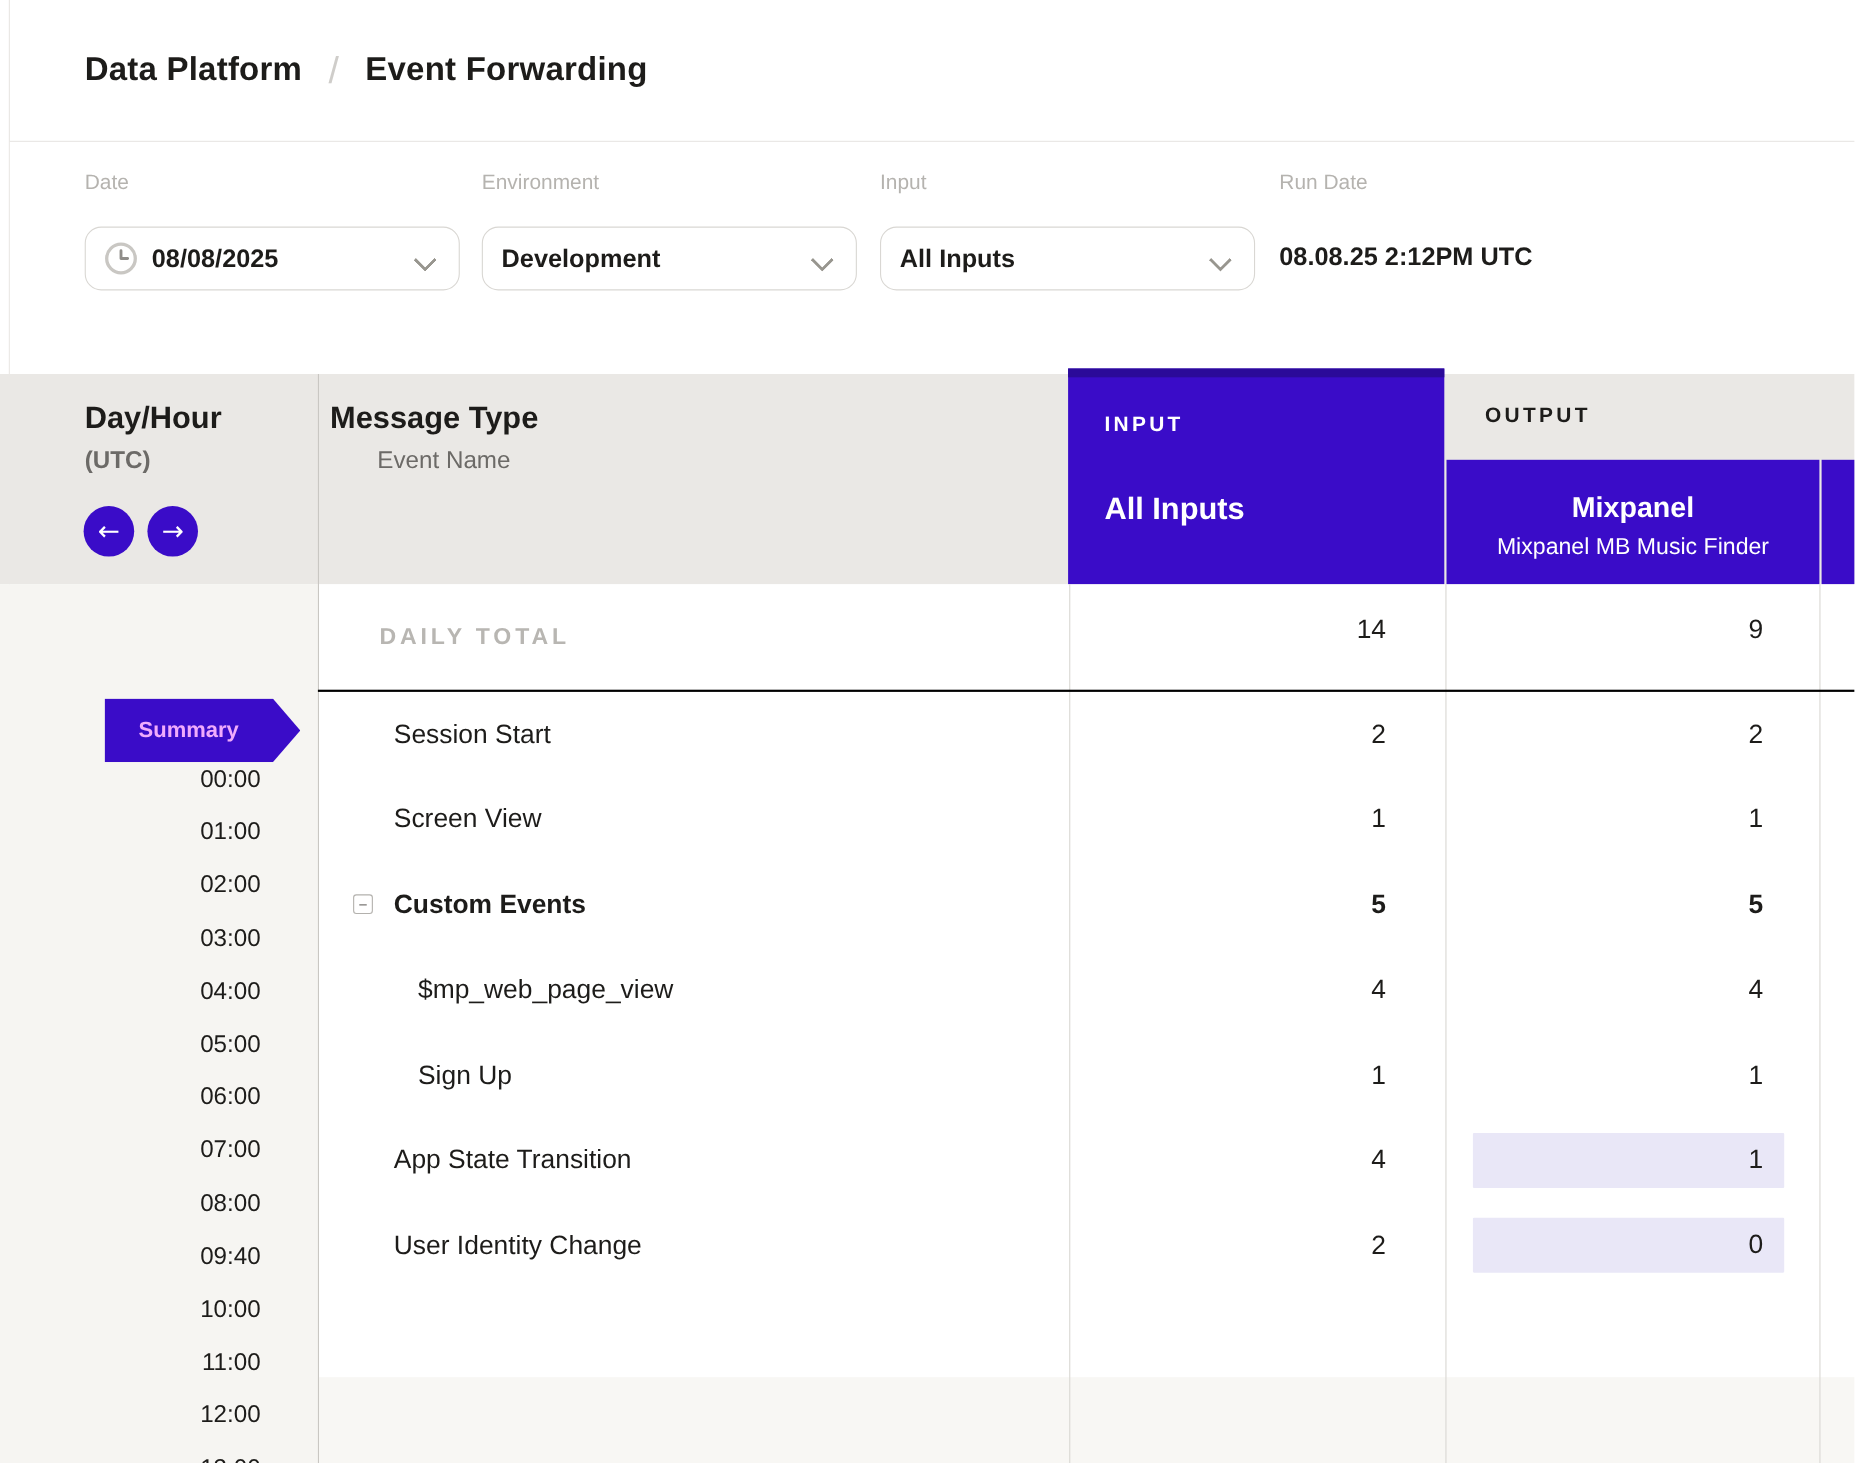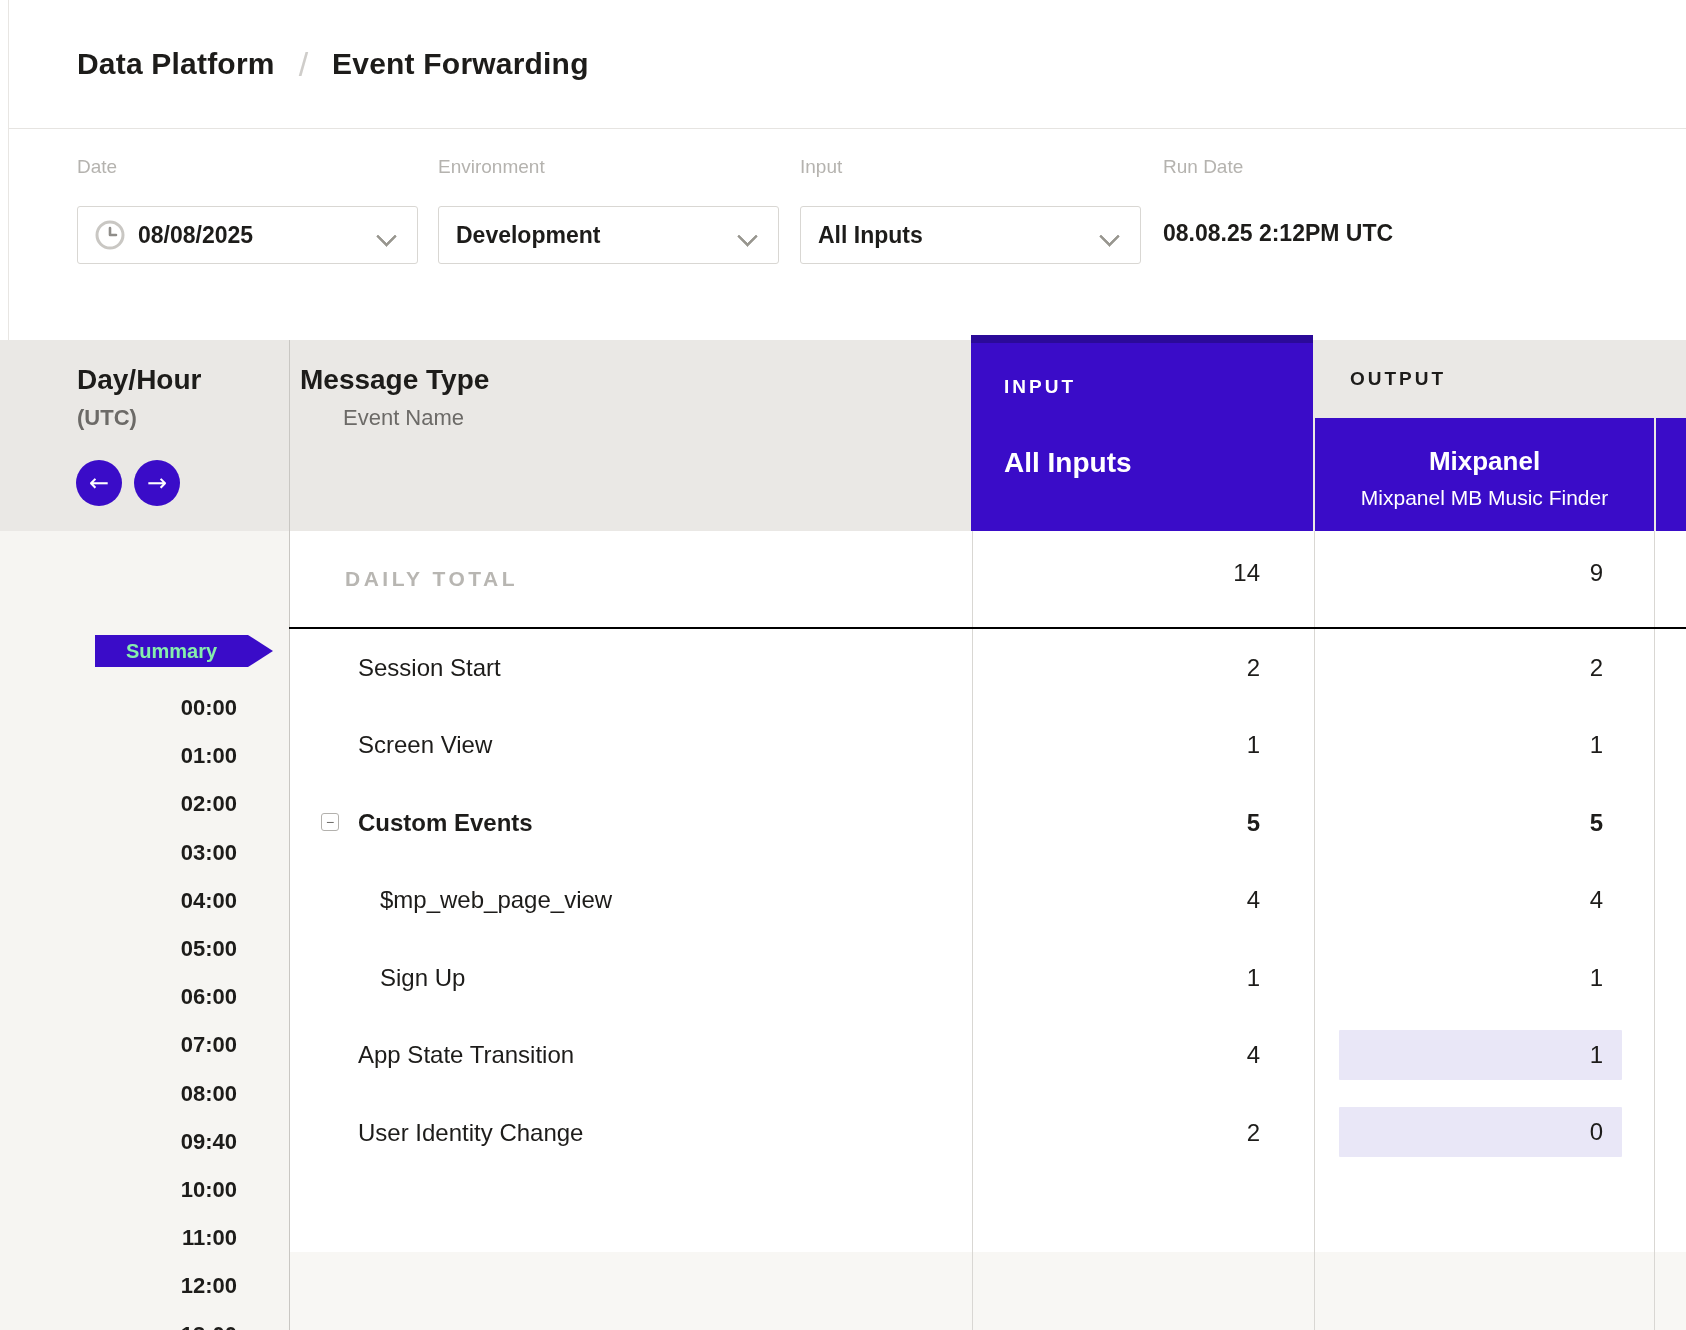--- a/index.html
+++ b/index.html
@@ -13,21 +13,21 @@
   .breadcrumb{position:absolute;left:9px;right:0;top:0;height:128px;
     border-bottom:1px solid #e6e4e1;display:flex;align-items:center;padding-left:68px;}
   .crumb{font-size:30px;font-weight:600;color:#1d1c1a;letter-spacing:.2px;}
   .crumb-sep{color:#cfcdca;font-weight:300;font-size:34px;margin:0 24px;}
 
   
   .filters{position:absolute;left:9px;right:0;top:129px;height:211px;background:#fff;}
   .filter{position:absolute;top:26px;}
   .f-date{left:68px;} .f-env{left:429px;} .f-input{left:791px;} .f-run{left:1154px;}
   .filter-label{font-size:19px;color:#b5b3af;line-height:24px;}
-  .filter-box{margin-top:27px;width:341px;height:58px;border:1px solid #d9d7d3;border-radius:3px;
+  .filter-box{margin-top:27px;width:341px;height:58px;border:1px solid #d9d7d3;border-radius:15px;
     display:flex;align-items:center;padding:0 20px 0 17px;box-sizing:border-box;background:#fff;cursor:pointer;}
   .filter-value{font-size:23px;font-weight:700;color:#1d1c1a;}
   .clock{width:30px;height:30px;margin-right:13px;flex:0 0 auto;}
   .chevron{margin-left:auto;width:20px;height:20px;flex:0 0 auto;position:relative;}
   .chevron::before{content:"";position:absolute;left:2px;top:4px;width:12px;height:12px;
     border-right:3px solid #98968f;border-bottom:3px solid #98968f;transform:rotate(45deg);border-radius:1px;}
   .run-value{margin-top:41px;font-size:23px;font-weight:700;color:#1d1c1a;}
 
   
   .band{position:absolute;left:0;right:0;top:340px;height:191px;background:#eae8e5;}
@@ -74,26 +74,26 @@
   .expander{position:absolute;left:32px;top:29px;width:18px;height:18px;border:1px solid #b3b1ad;border-radius:3px;
     box-sizing:border-box;color:#6c6a67;display:flex;align-items:center;justify-content:center;
     font-size:14px;line-height:1;cursor:pointer;background:transparent;}
   .cell{position:absolute;top:0;height:77px;display:flex;align-items:center;font-size:24px;}
   .cell.bold{font-weight:700;}
   .cell-input{right:426px;} .cell-output{right:83px;}
   .hl-cell{position:absolute;right:64px;top:13px;width:283px;height:50px;background:#e9e7f7;border-radius:1px;
     display:flex;align-items:center;justify-content:flex-end;padding-right:19px;box-sizing:border-box;font-size:24px;}
 
   
-  .summary-badge{position:absolute;left:95px;top:635px;width:178px;height:32px;background:#3a0cc8;
+  .summary-badge{position:absolute;left:95px;top:635px;width:178px;height:58px;background:#3a0cc8;
     clip-path:polygon(0 0,153px 0,100% 50%,153px 100%,0 100%);
     display:flex;align-items:center;justify-content:center;padding-right:25px;box-sizing:border-box;
-    color:#86efac;font-size:20px;font-weight:700;cursor:pointer;}
+    color:#f0abfc;font-size:20px;font-weight:700;cursor:pointer;}
   .hour{position:absolute;left:0;width:237px;height:26px;line-height:26px;text-align:right;
-    font-size:22px;font-weight:700;color:#1d1c1a;cursor:pointer;}
+    font-size:22px;font-weight:400;color:#1d1c1a;cursor:pointer;}
 </style>
 </head>
 <body>
 
 <div class="page-edge"></div>
 
 <div class="breadcrumb">
   <span class="crumb">Data Platform</span>
   <span class="crumb-sep">/</span>
   <span class="crumb">Event Forwarding</span>

